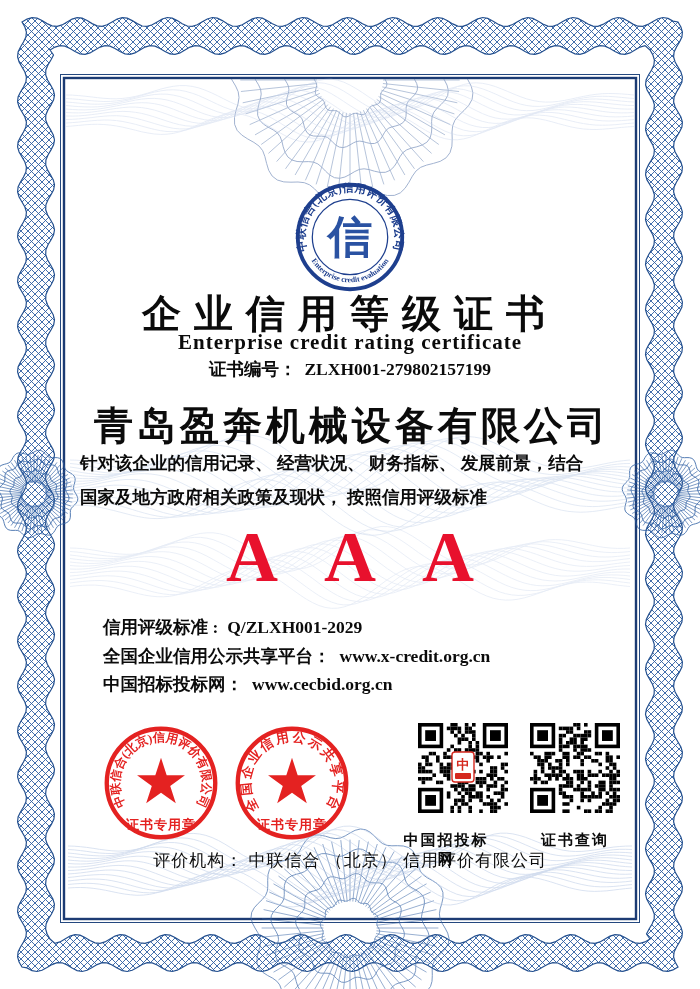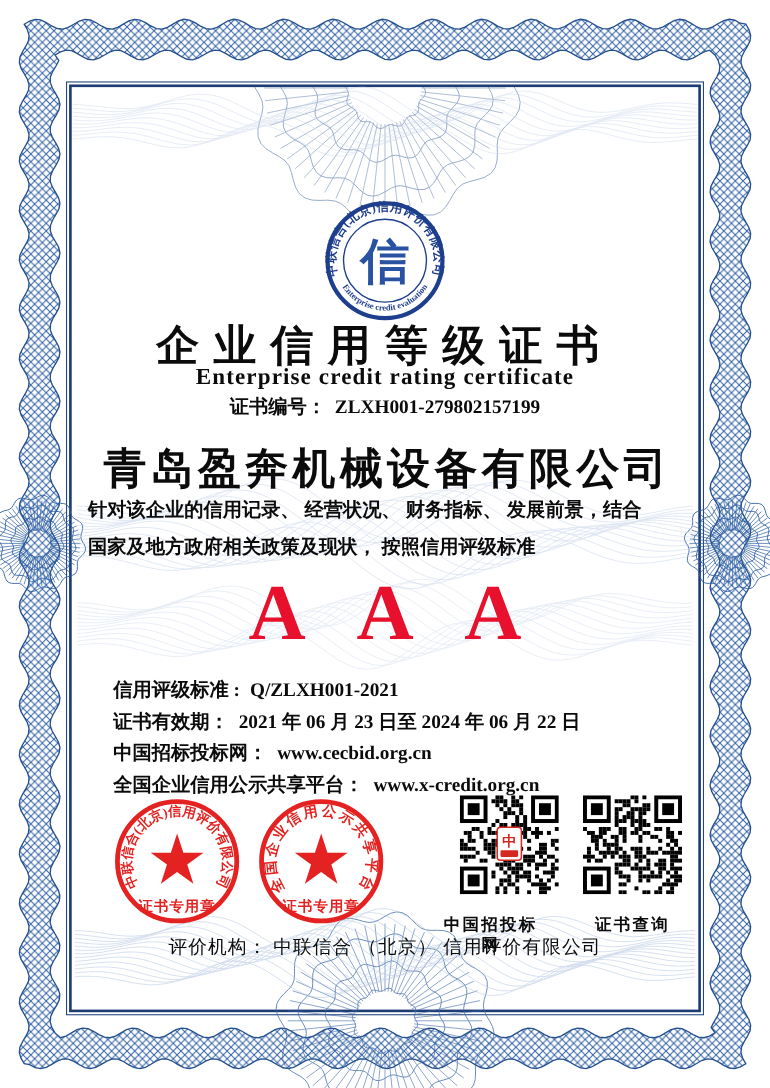--- a/index.html
+++ b/index.html
@@ -394,33 +394,29 @@
   <div class="abs bodytext">
     <div>针对该企业的信用记录、 经营状况、 财务指标、 发展前景，结合</div>
     <div>国家及地方政府相关政策及现状， 按照信用评级标准</div>
   </div>
 
   <div class="abs ctr rating">AAA</div>
 
   <div class="abs details">
     <div class="drow">
       <span>信用评级标准 :</span>
-      <span>Q/ZLXH001-2021</span>
+      <span>Q/ZLXH001-2029</span>
     </div>
     <div class="drow">
-      <span>证书有效期：</span>
-      <span>2021 年 06 月 23 日至 2024 年 06 月 22 日</span>
+      <span>全国企业信用公示共享平台：</span>
+      <span>www.x-credit.org.cn</span>
     </div>
     <div class="drow">
       <span>中国招标投标网：</span>
       <span>www.cecbid.org.cn</span>
-    </div>
-    <div class="drow">
-      <span>全国企业信用公示共享平台：</span>
-      <span>www.x-credit.org.cn</span>
     </div>
   </div>
 
   <svg class="seal" style="left:99px" viewBox="-64 -64 128 128">
     <g class="sealg" fill="#e2100f">
       <circle r="56" fill="none" stroke="#e2100f" stroke-width="4.5"></circle>
       <polygon points="0,-26 5.88,-8.09 24.73,-8.03 9.51,3.09 15.28,21.03 0,10 -15.28,21.03 -9.51,3.09 -24.73,-8.03 -5.88,-8.09"></polygon>
       <path id="sp1" d="M -26.5 33.9 A 43 43 0 1 1 26.5 33.9" fill="none"></path>
       <text class="sealring"><textPath href="#sp1" startOffset="50%" text-anchor="middle">中联信合(北京)信用评价有限公司</textPath></text>
       <text class="sealbottom" y="47" text-anchor="middle">证书专用章</text>

